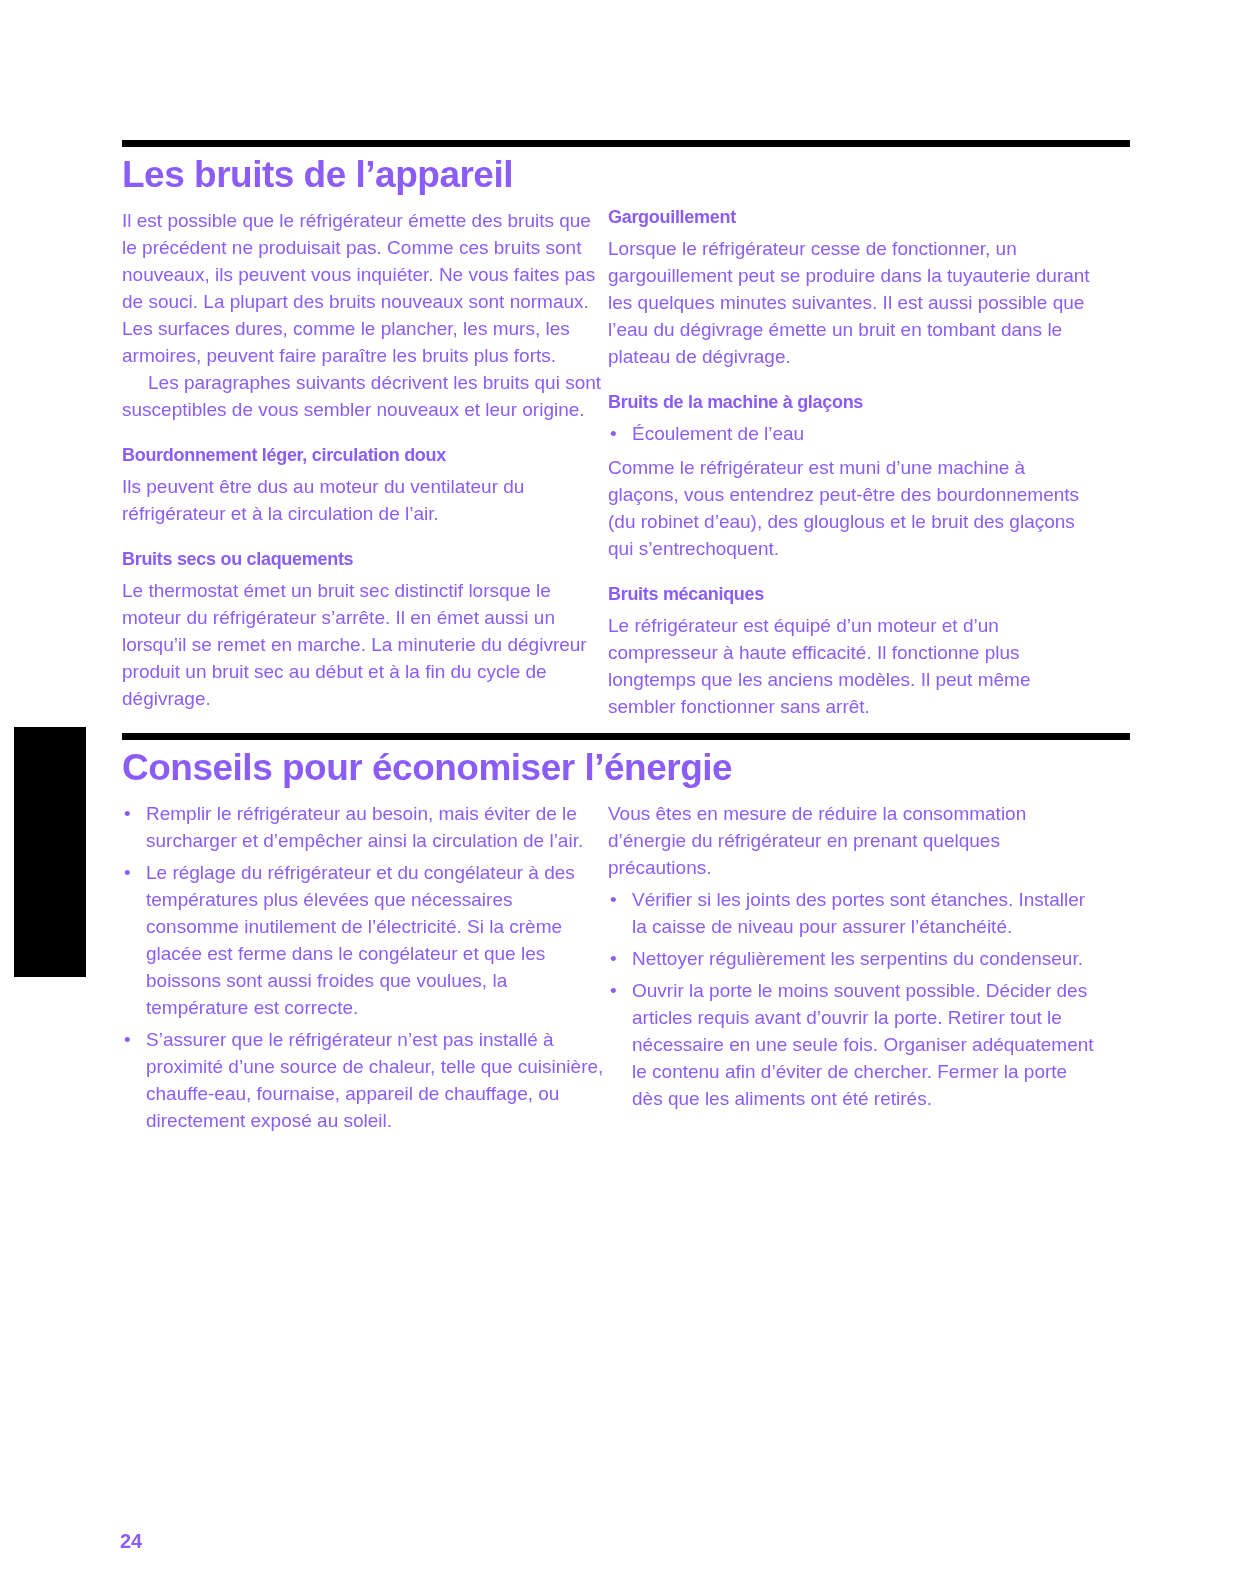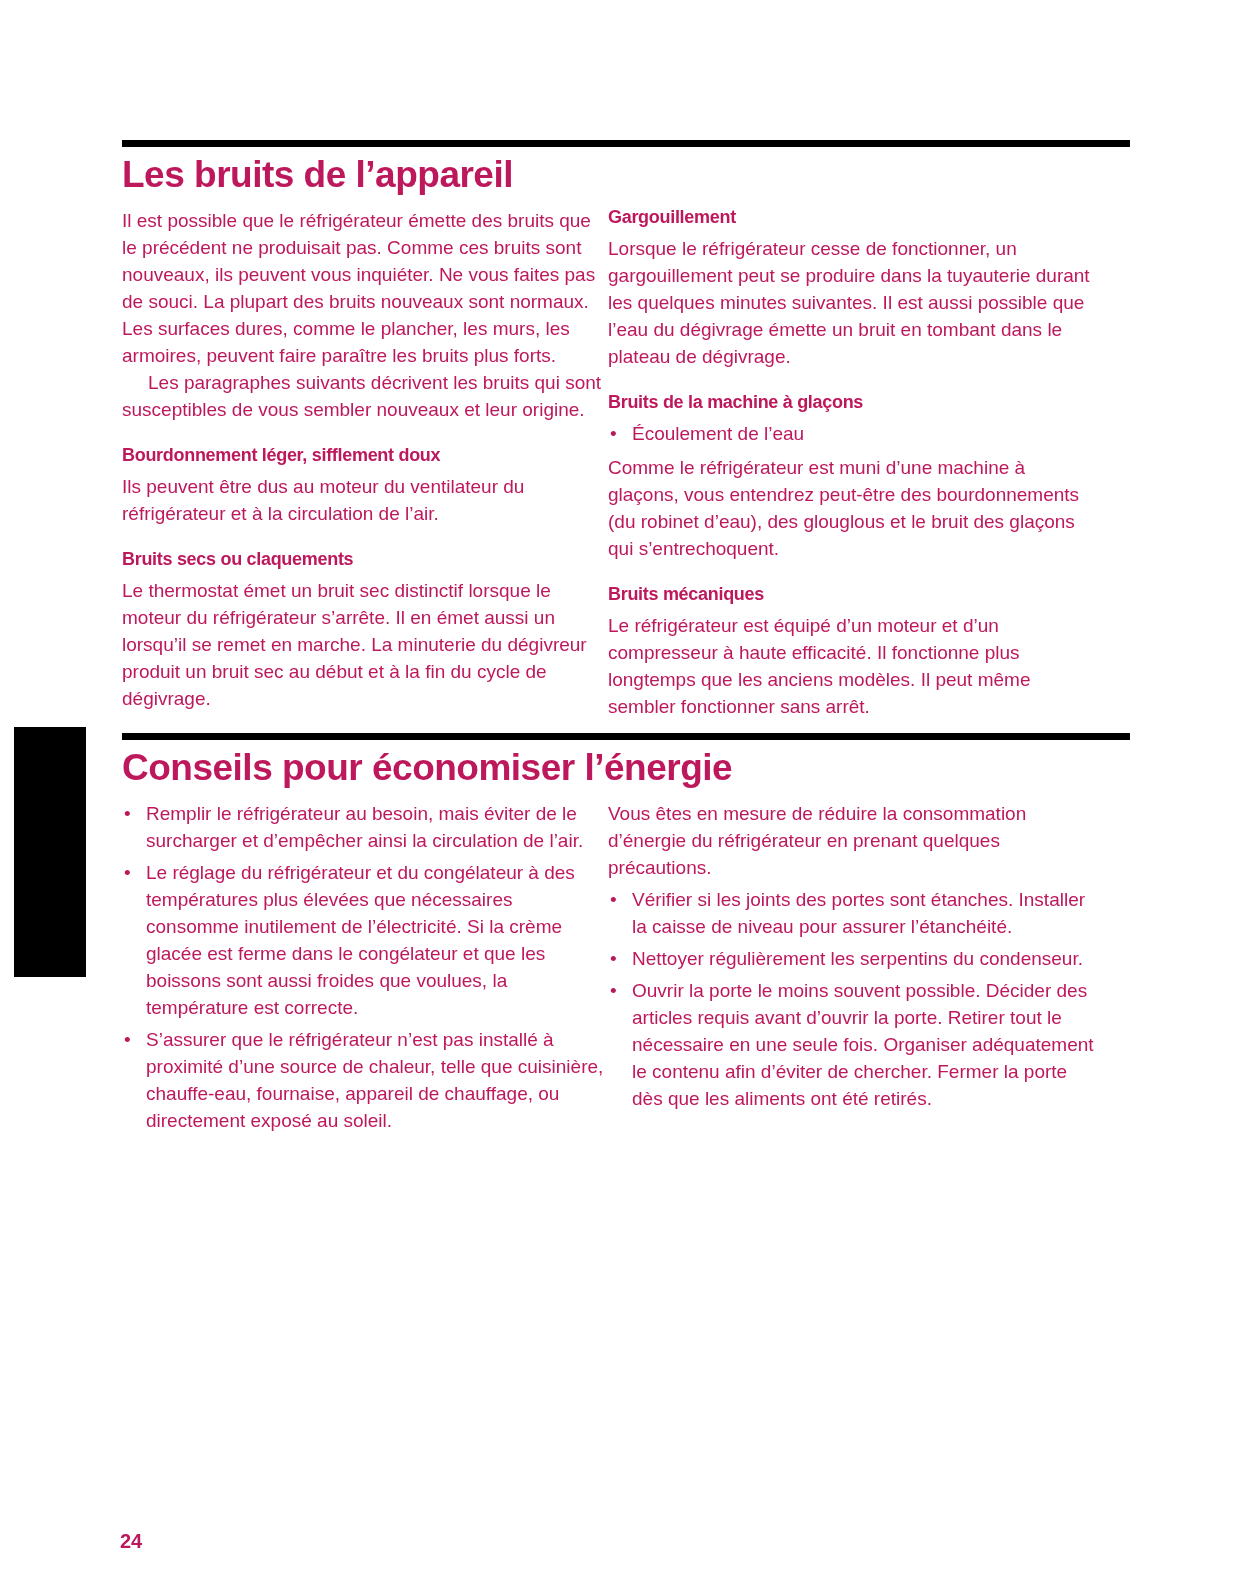--- a/index.html
+++ b/index.html
@@ -2,21 +2,21 @@
 <html><head>
 <meta charset="utf-8">
 <style>
   html, body { margin: 0; padding: 0; background: #e8e8e8; }
   .page {
     position: relative;
     width: 1251px;
     height: 1590px;
     background: #ffffff;
     font-family: "Liberation Sans", sans-serif;
-    color: #be185d;
+    color: #8b5cf6;
     overflow: hidden;
     margin: 0 auto;
   }
   .section {
     position: absolute;
     left: 122px;
     width: 1008px;
   }
   #section-noise  { top: 140px; }
   #section-energy { top: 733px; }
@@ -85,21 +85,21 @@
 
   <div class="thumb-tab"></div>
 
   <div class="section" id="section-noise">
     <div class="rule"></div>
     <h1>Les bruits de l’appareil</h1>
     <div class="cols">
       <div class="col">
         <p>Il est possible que le réfrigérateur émette des bruits que le précédent ne produisait pas. Comme ces bruits sont nouveaux, ils peuvent vous inquiéter. Ne vous faites pas de souci. La plupart des bruits nouveaux sont normaux. Les surfaces dures, comme le plancher, les murs, les armoires, peuvent faire paraître les bruits plus forts.</p>
         <p class="cont">Les paragraphes suivants décrivent les bruits qui sont susceptibles de vous sembler nouveaux et leur origine.</p>
-        <h2 class="narrow">Bourdonnement léger, sifflement doux</h2>
+        <h2 class="narrow">Bourdonnement léger, circulation doux</h2>
         <p>Ils peuvent être dus au moteur du ventilateur du réfrigérateur et à la circulation de l’air.</p>
         <h2>Bruits secs ou claquements</h2>
         <p>Le thermostat émet un bruit sec distinctif lorsque le moteur du réfrigérateur s’arrête. Il en émet aussi un lorsqu’il se remet en marche. La minuterie du dégivreur produit un bruit sec au début et à la fin du cycle de dégivrage.</p>
       </div>
       <div class="col">
         <h2>Gargouillement</h2>
         <p>Lorsque le réfrigérateur cesse de fonctionner, un gargouillement peut se produire dans la tuyauterie durant les quelques minutes suivantes. Il est aussi possible que l’eau du dégivrage émette un bruit en tombant dans le plateau de dégivrage.</p>
         <h2>Bruits de la machine à glaçons</h2>
         <div class="icemaker-bullets">
           <div class="bullet">Écoulement de l’eau</div>

